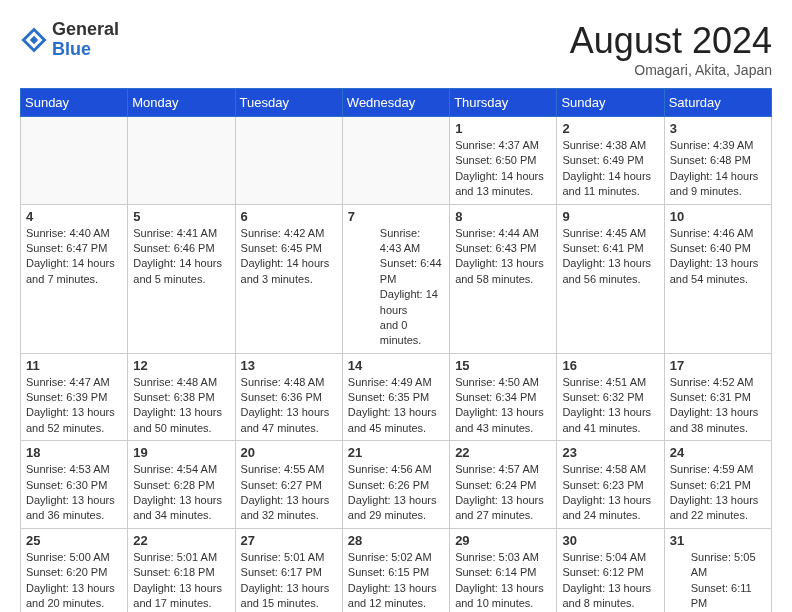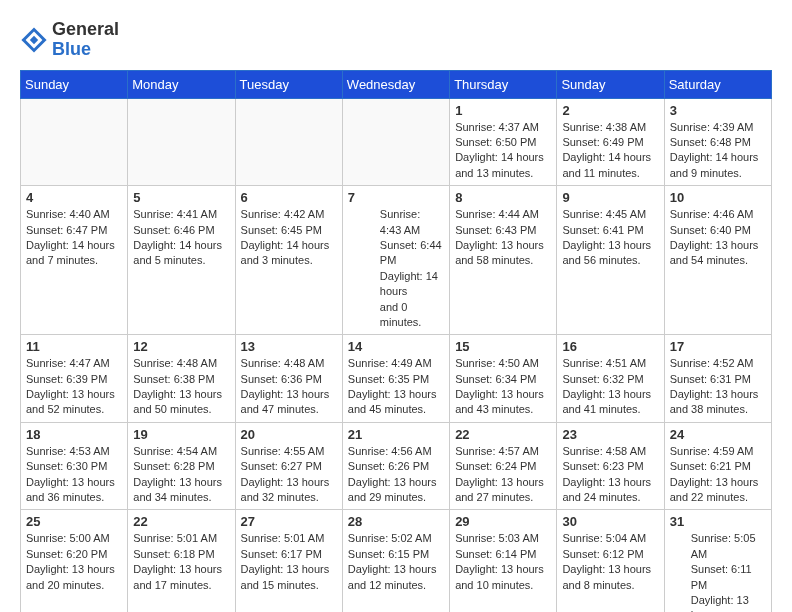--- a/index.html
+++ b/index.html
@@ -98,20 +98,22 @@
       <polygon points="20,2 38,20 20,38 2,20" fill="#2a6fc9"></polygon>
       <polygon points="20,8 32,20 20,32 8,20" fill="#fff"></polygon>
       <polygon points="20,14 26,20 20,26 14,20" fill="#2a6fc9"></polygon>
     </svg>
     <div class="logo-text">
       <div class="general">General</div>
       <div class="blue">Blue</div>
     </div>
   </div>
   <div class="title-block">
+    <div class="month-year">August 2024</div>
+    <div class="location">Omagari, Akita, Japan</div>
   </div>
 </div>
 
 <table class="calendar">
   <thead>
     <tr id="header-row">
     <th>Sunday</th>
         <th>Monday</th>
         <th>Tuesday</th>
         <th>Wednesday</th>

